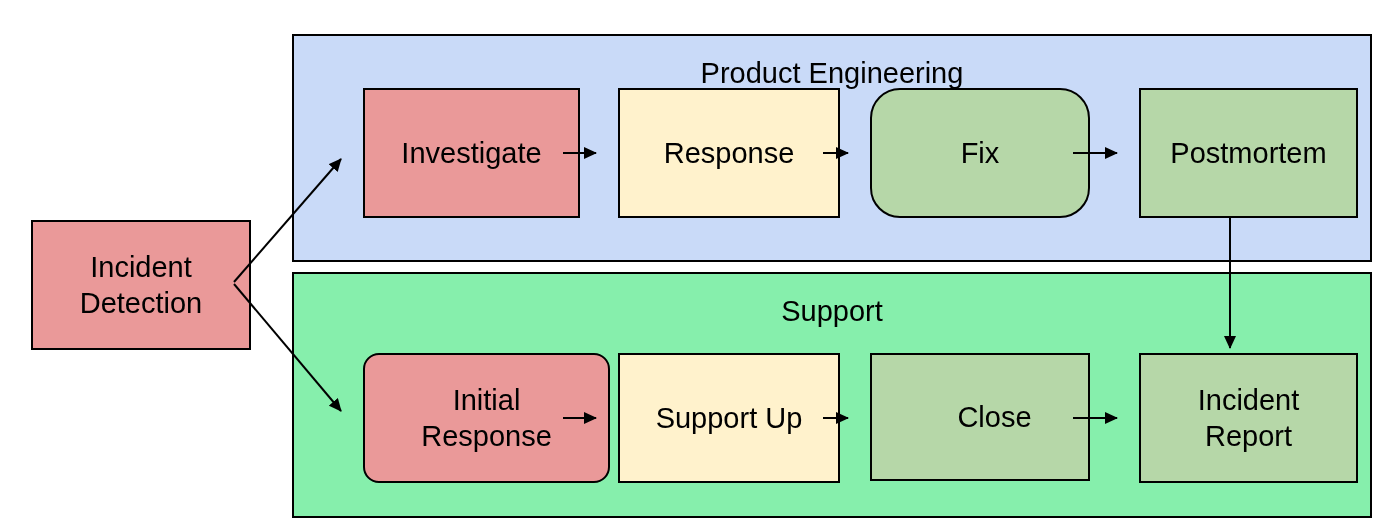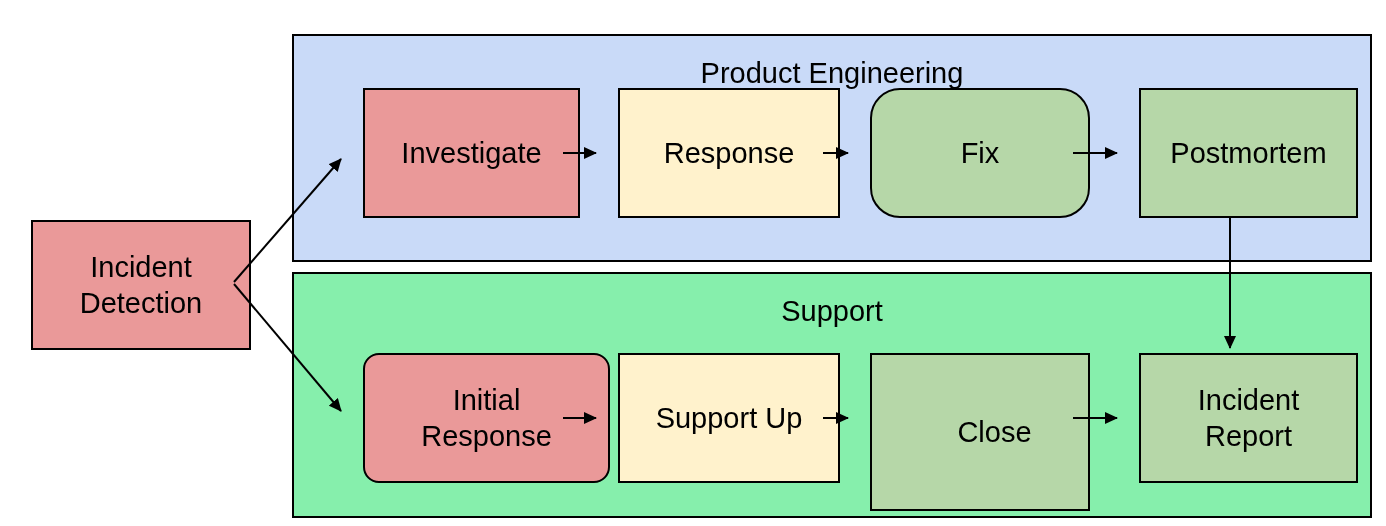--- a/index.html
+++ b/index.html
@@ -44,21 +44,21 @@
     line-height: 36px;
     white-space: pre-line;
   }
   .n-incident-detection { left: 13px;   top: 220px; width: 220px; height: 130px; }
   .n-investigate        { left: 345px;  top: 88px;  width: 217px; height: 130px; }
   .n-mitigate           { left: 600px;  top: 88px;  width: 222px; height: 130px; }
   .n-fix                { left: 852px;  top: 88px;  width: 220px; height: 130px; }
   .n-postmortem         { left: 1121px; top: 88px;  width: 219px; height: 130px; }
   .n-initial-response   { left: 345px;  top: 353px; width: 247px; height: 130px; border-radius: 16px; }
   .n-follow-up          { left: 600px;  top: 353px; width: 222px; height: 130px; }
-  .n-close              { left: 852px;  top: 353px; width: 220px; height: 158px; padding-left: 29px; }
+  .n-close              { left: 852px;  top: 353px; width: 220px; height: 128px; padding-left: 29px; }
   .n-incident-report    { left: 1121px; top: 353px; width: 219px; height: 130px; }
   .arrow-layer {
     position: absolute;
     left: 0; top: 0;
     width: 1386px; height: 526px;
     pointer-events: none;
   }
   .arrow-layer line { stroke: #000000; stroke-width: 2; }
 </style>
 </head>

